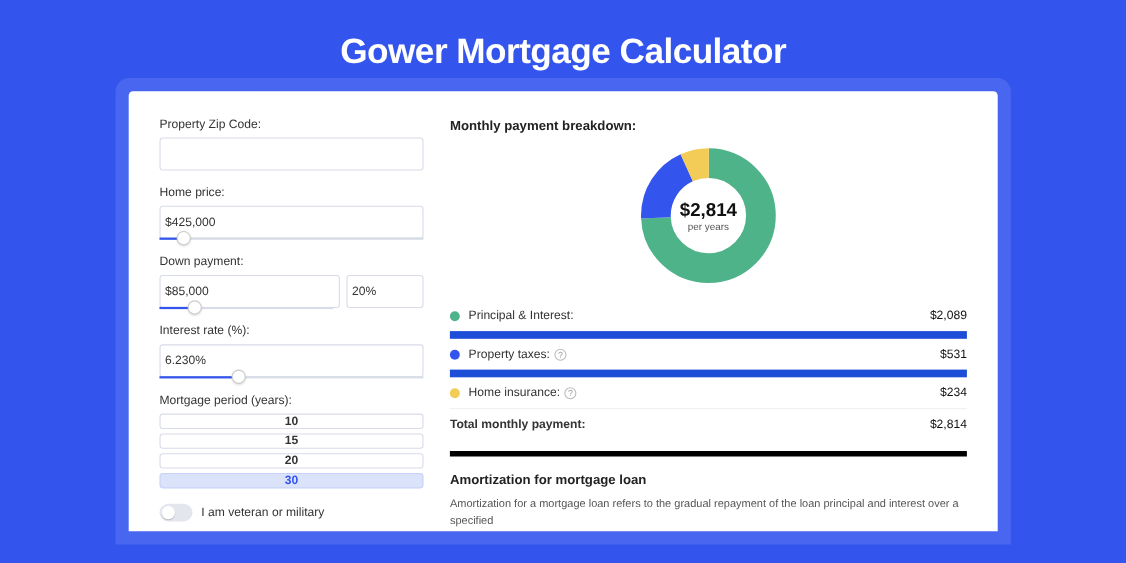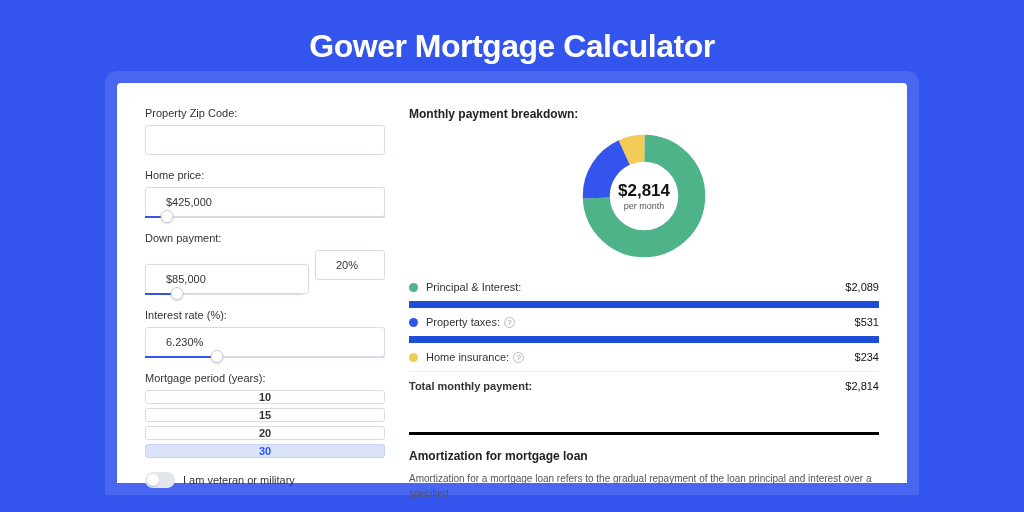--- a/index.html
+++ b/index.html
@@ -35,21 +35,21 @@
     font-size: 11px;
     color: #333;
     margin-bottom: 6px;
     display: block;
   }
   .text-input {
     width: 100%;
     height: 30px;
     border: 1px solid #d8dce6;
     border-radius: 3px;
-    padding: 0 20px;
+    padding: 0 4px;
     font-size: 11px;
     color: #333;
     background: #fff;
   }
   .field-group { margin-bottom: 14px; }
   .slider-track {
     position: relative;
     height: 2px;
     background: #d8dce6;
     margin-top: -1px;
@@ -66,21 +66,21 @@
     top: -6px;
     width: 13px;
     height: 13px;
     background: #fff;
     border: 1px solid #ccc;
     border-radius: 50%;
     box-shadow: 0 1px 2px rgba(0,0,0,0.15);
     transform: translateX(-50%);
   }
   .down-row { display: flex; gap: 6px; }
-  .down-row .text-input:first-child { flex: 1; margin-top: 14px; }
+  .down-row .text-input:first-child { flex: 1; }
   .down-row .text-input:last-child { width: 70px; }
   .period-row { display: flex; gap: 4px; flex-direction: column; }
   .period-btn {
     flex: 1;
     height: 24px;
     border: 1px solid #d8dce6;
     background: #fff;
     font-size: 11px;
     color: #333;
     border-radius: 3px;
@@ -170,24 +170,24 @@
     display: inline-flex;
     align-items: center;
     justify-content: center;
     font-size: 8px;
     color: #999;
   }
   .amort-title {
     font-size: 12px;
     font-weight: 700;
     color: #222;
-    margin-top: 32px;
+    margin-top: 10px;
     margin-bottom: 8px;
     padding-top: 14px;
-    border-top: 3px solid #000000;
+    border-top: 5px solid #000000;
   }
   .amort-text {
     font-size: 10px;
     color: #555;
     line-height: 1.5;
   }
 </style>
 </head>
 <body>
 
@@ -256,21 +256,21 @@
 
     <div class="donut-wrap">
       <div class="donut">
         <svg width="126" height="126" viewBox="0 0 42 42" id="donut-svg">
             <circle cx="21" cy="21" r="15.915" fill="transparent" stroke="#4fb38a" stroke-width="9" stroke-dasharray="74.23596304193319 25.76403695806681" stroke-dashoffset="25"></circle>
             <circle cx="21" cy="21" r="15.915" fill="transparent" stroke="#3355ee" stroke-width="9" stroke-dasharray="18.86993603411514 81.13006396588486" stroke-dashoffset="-49.23596304193319"></circle>
             <circle cx="21" cy="21" r="15.915" fill="transparent" stroke="#f2cc56" stroke-width="9" stroke-dasharray="6.89410092395167 93.10589907604833" stroke-dashoffset="-68.10589907604833"></circle>
           </svg>
         <div class="donut-center">
           <div class="donut-amount">$2,814</div>
-          <div class="donut-sub">per month</div>
+          <div class="donut-sub">per years</div>
         </div>
       </div>
     </div>
 
     <div id="legend">
         <div class="legend-row">
           <span class="legend-dot" style="background: rgb(79, 179, 138);"></span>
           <span class="legend-label">Principal &amp; Interest:</span>
           <span class="legend-value">$2,089</span>
         </div>

